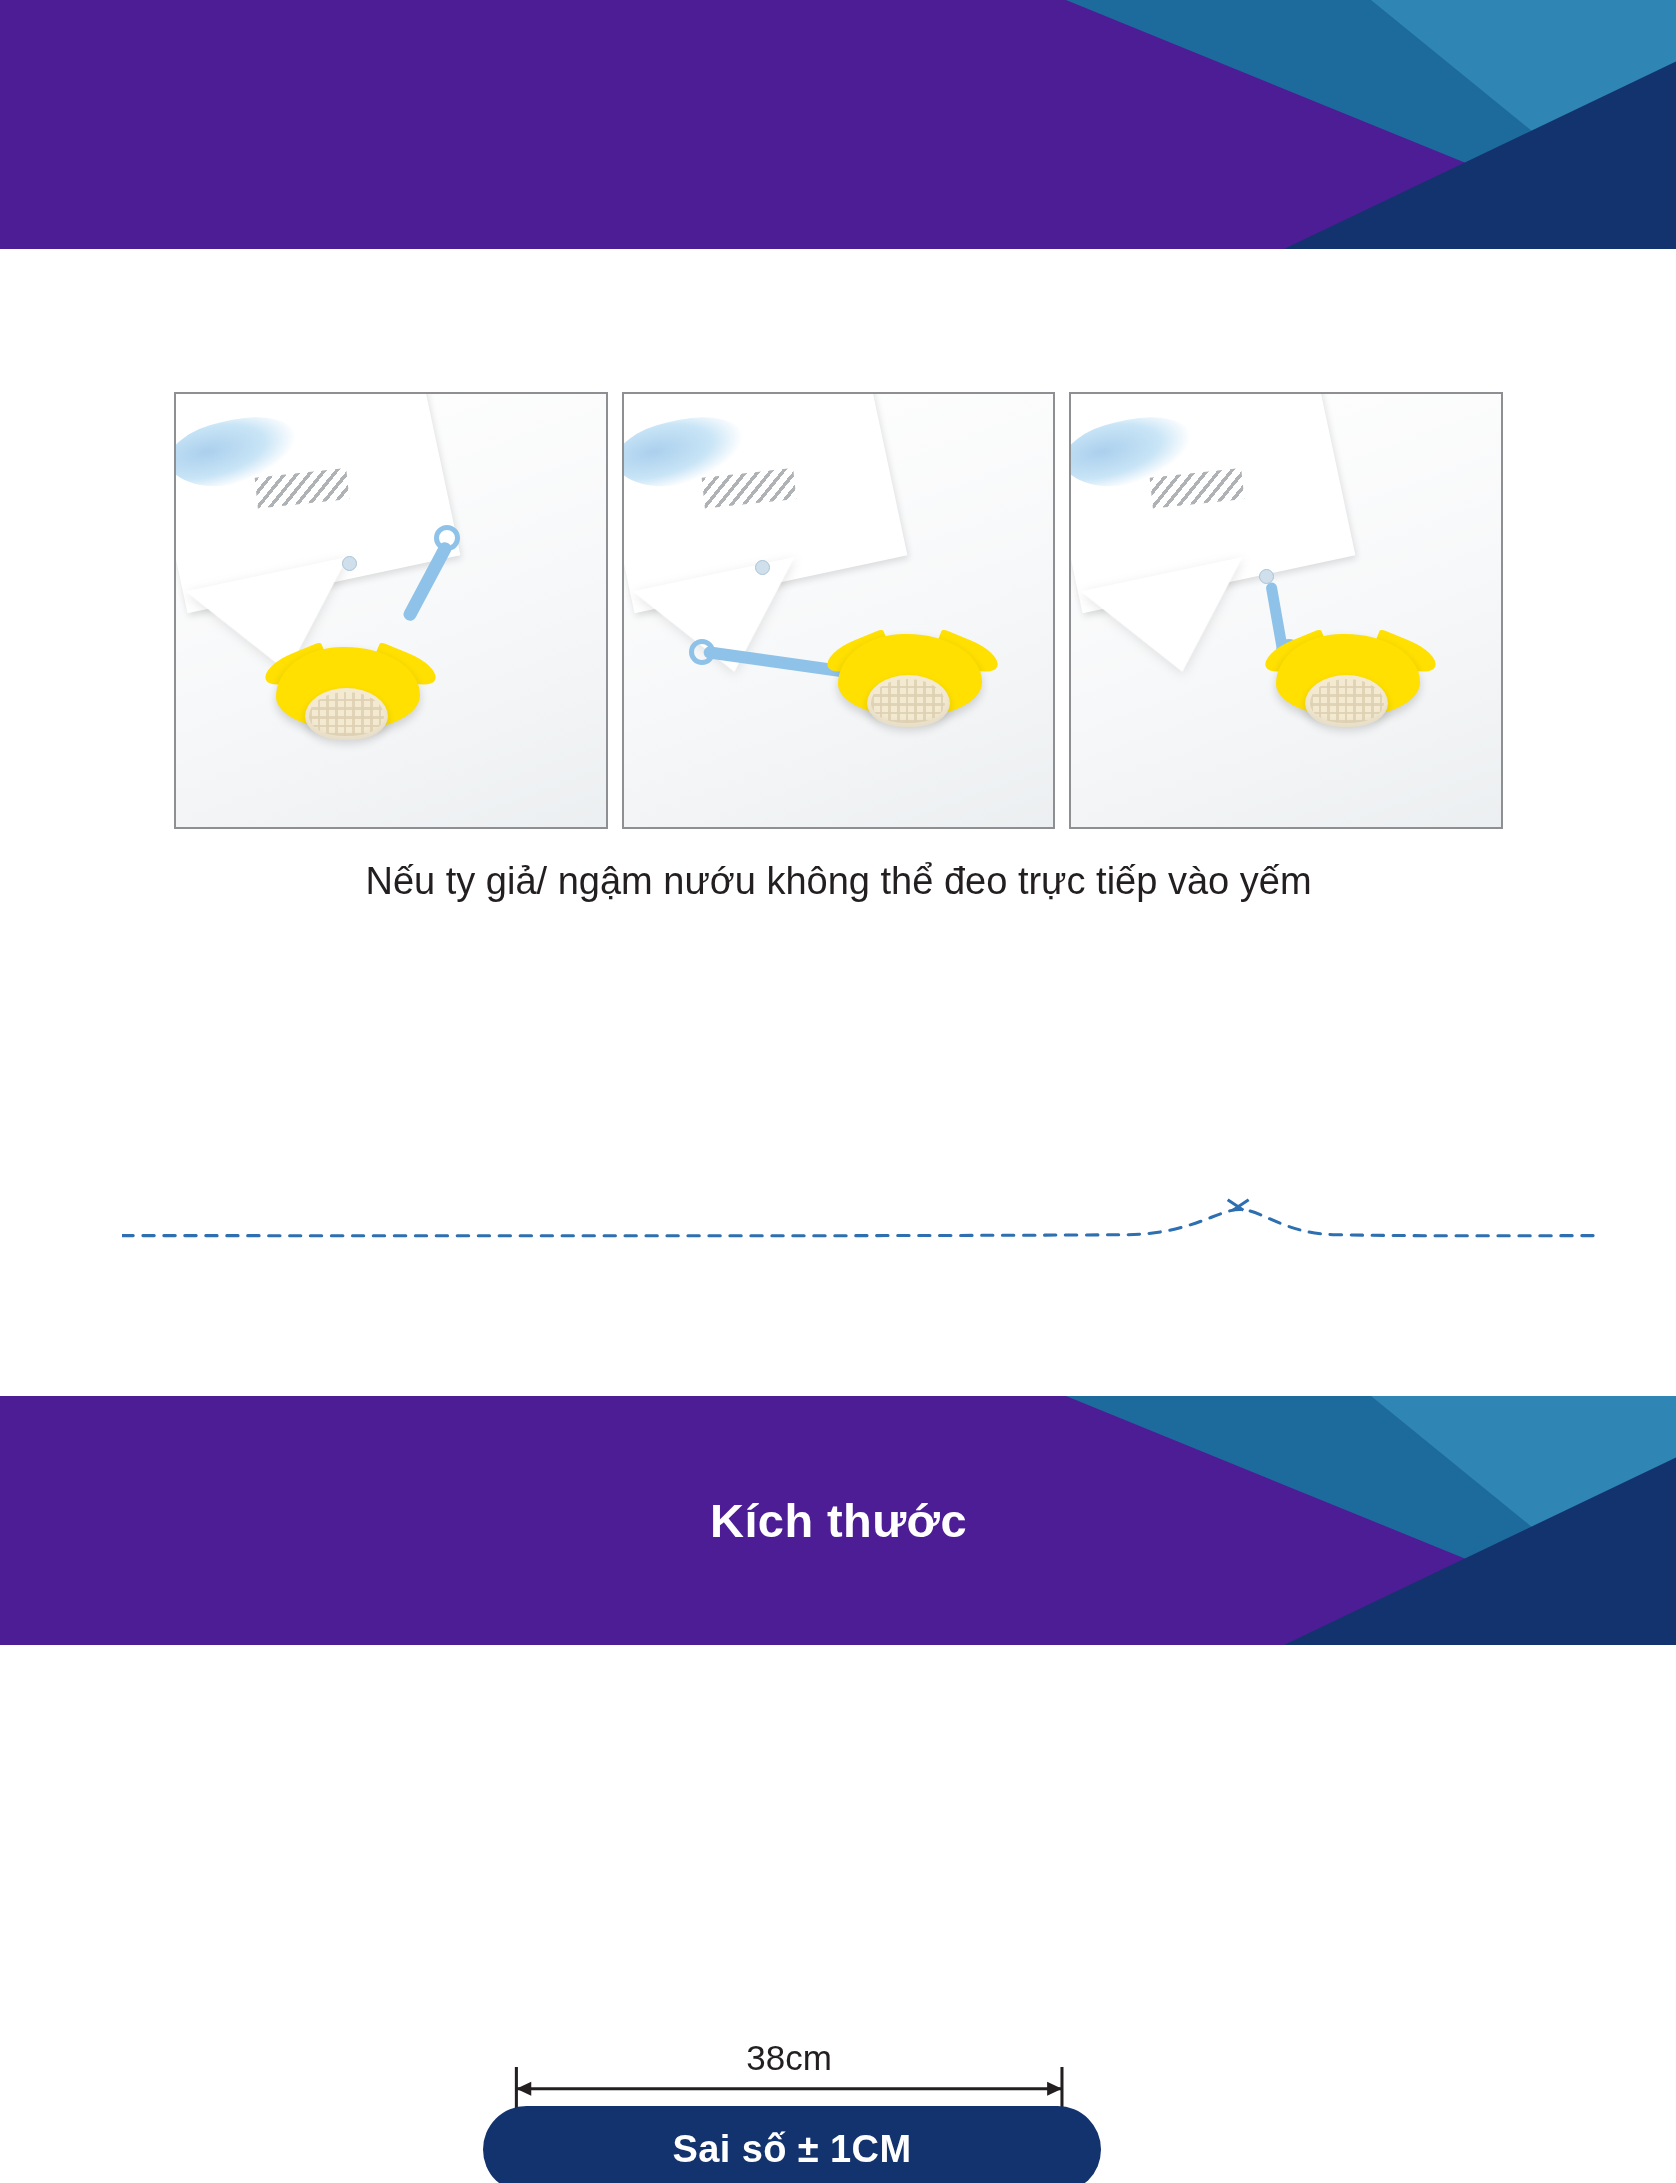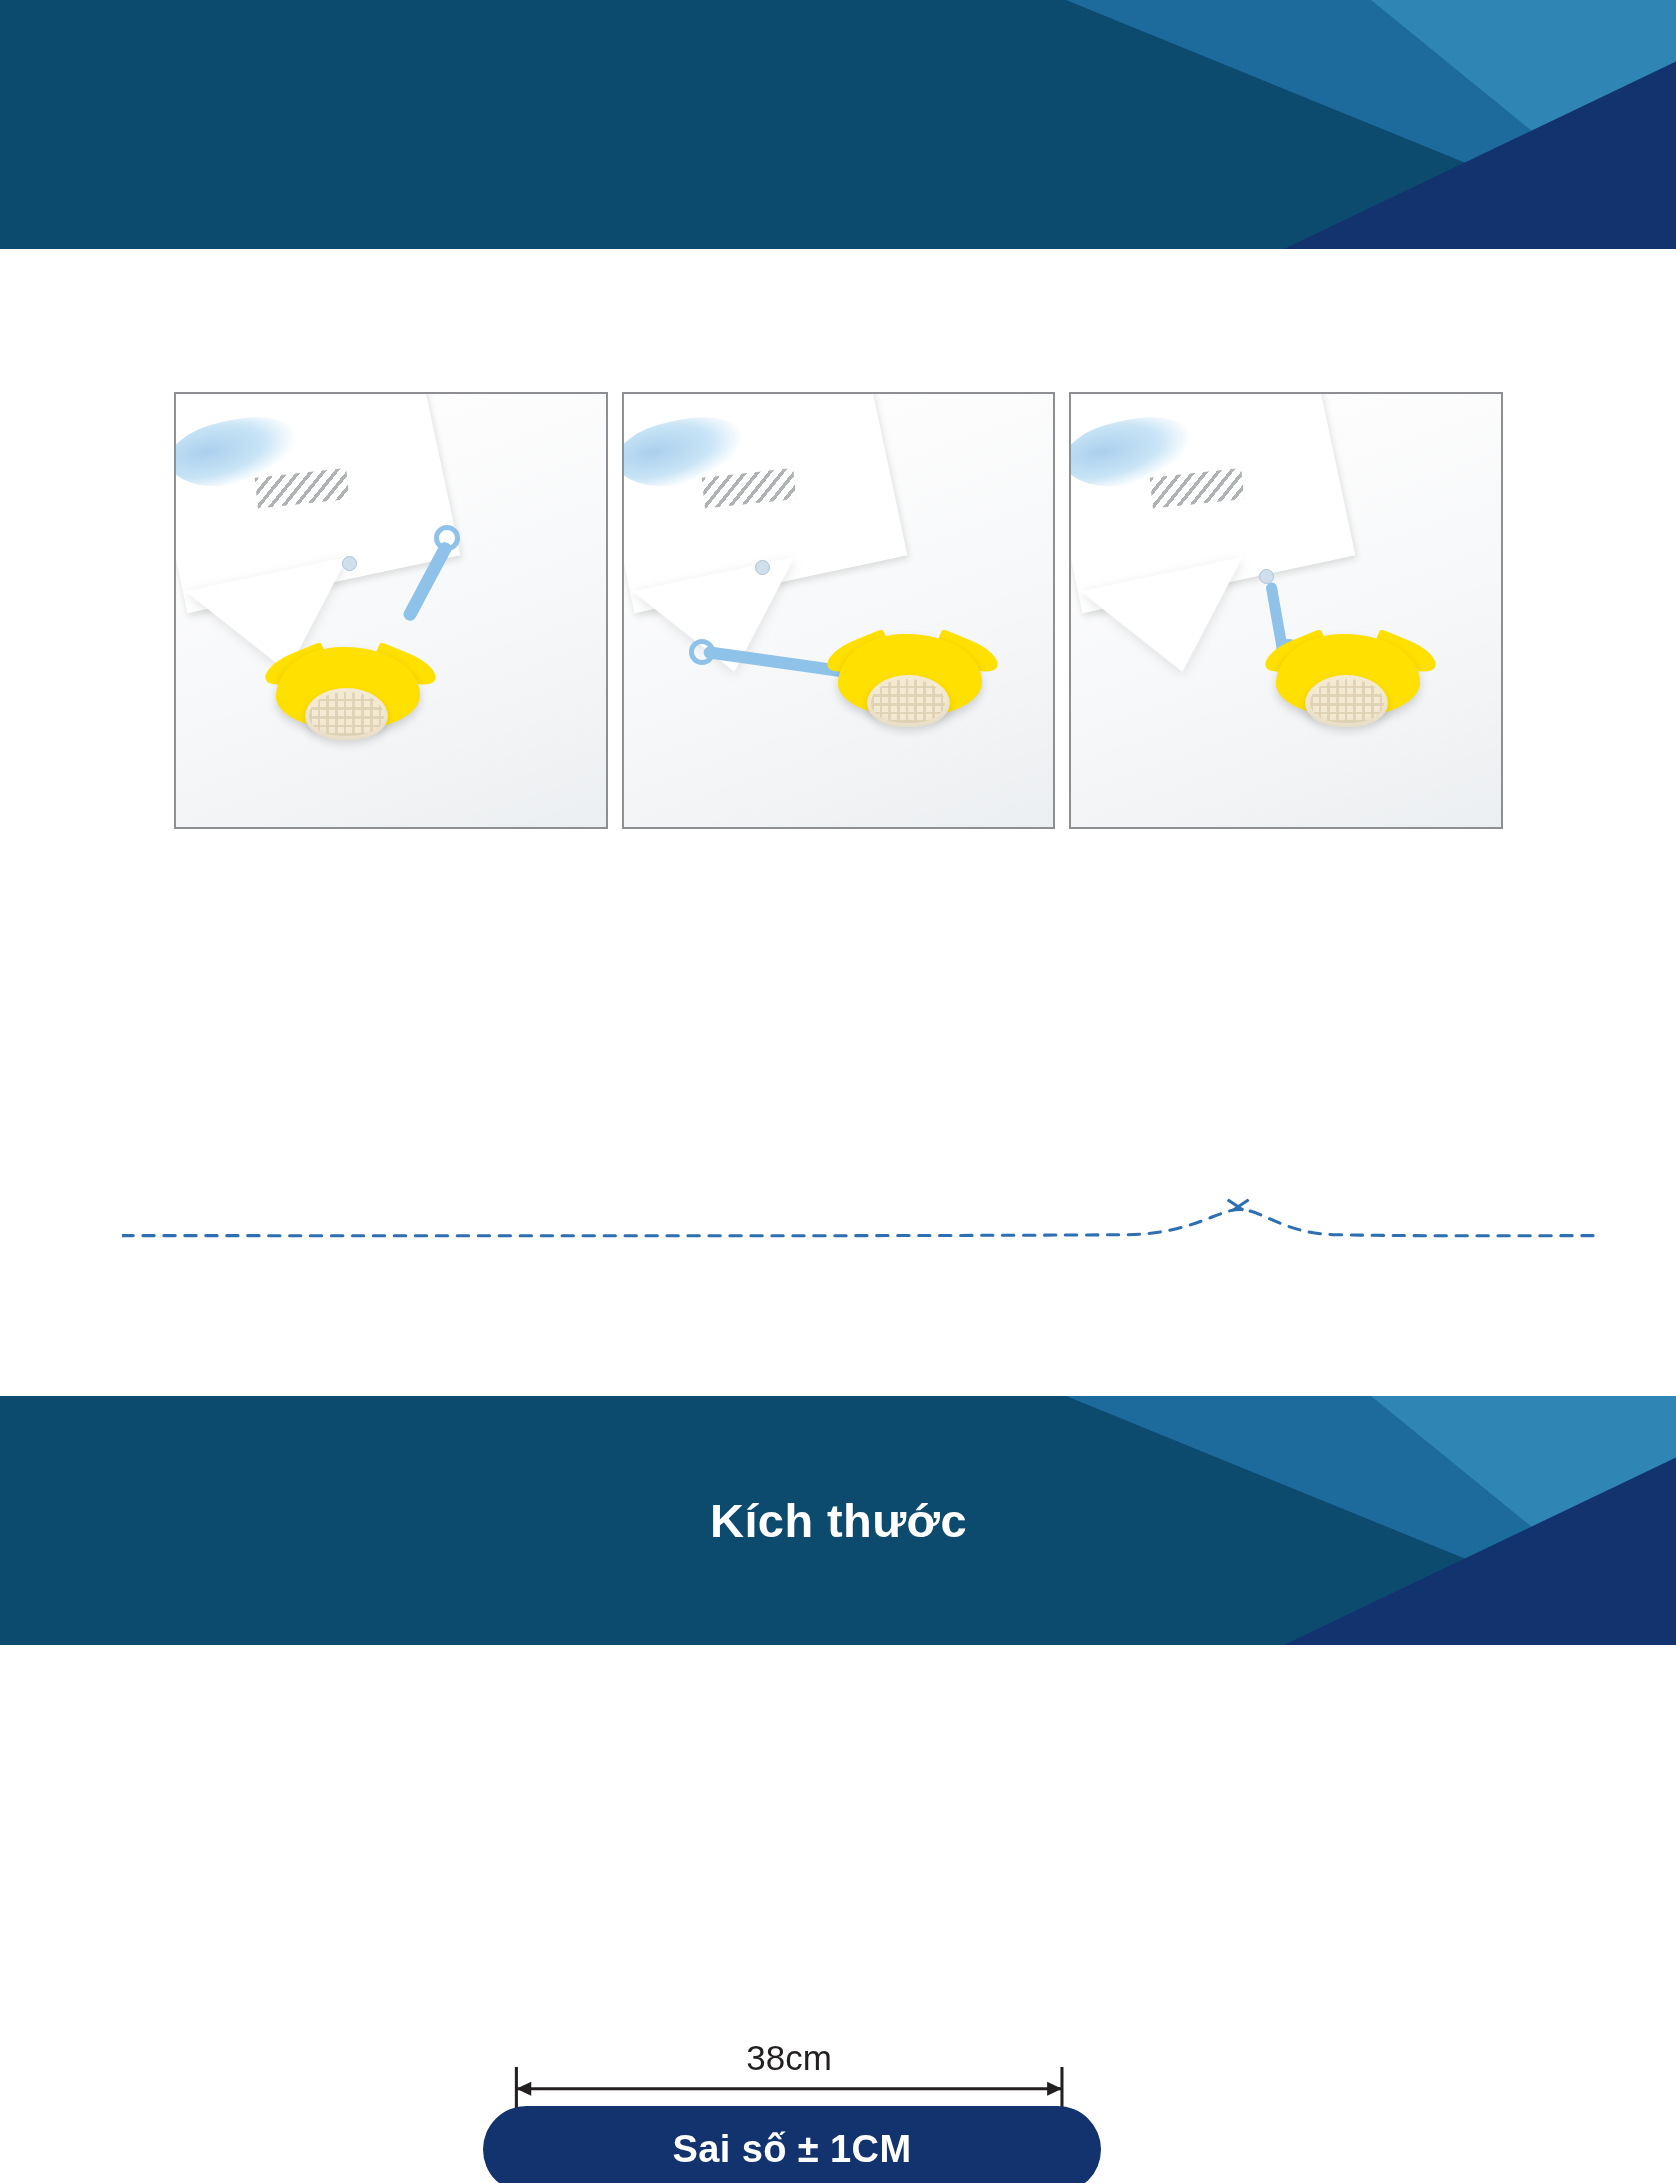--- a/index.html
+++ b/index.html
@@ -14,21 +14,21 @@
     font-family: "Liberation Sans", sans-serif;
     position: relative;
     overflow: hidden;
   }
 
   
   .banner {
     position: absolute;
     left: 0;
     width: 1677px;
-    background: #0c4a6e;
+    background: #4c1d95;
     overflow: hidden;
   }
   .banner .tri-a {
     position: absolute;
     top: 0;
     right: 0;
     width: 0; height: 0;
     border-left: 611px solid transparent;
     border-top: 249px solid #1d6b9c;
   }
@@ -308,20 +308,21 @@
     <div class="banana" style="left:192px; top:236px;">
       <div class="peel-l"></div>
       <div class="peel-r"></div>
       <div class="peel"></div>
       <div class="core"></div>
     </div>
   </div>
 </div>
 
 <div class="caption">
+  <div>Nếu ty giả/ ngậm nướu không thể đeo trực tiếp vào yếm</div>
 </div>
 
 <svg class="wave" id="wave-1" viewBox="0 0 3380 180">
   <path d="M0,120 C600,120 1600,122 2300,118 C2450,116 2510,60 2560,60 C2610,60 2660,116 2780,118 C3000,122 3200,120 3380,120" fill="none" stroke="#2d6fb0" stroke-width="7" stroke-dasharray="26 22" stroke-linecap="round"></path>
   <g stroke="#2d6fb0" stroke-width="7" fill="none">
     <path d="M2532,38 l24,16 l24,-16"></path>
     <path d="M2544,62 l12,-8 l12,8"></path>
   </g>
 </svg>
 

